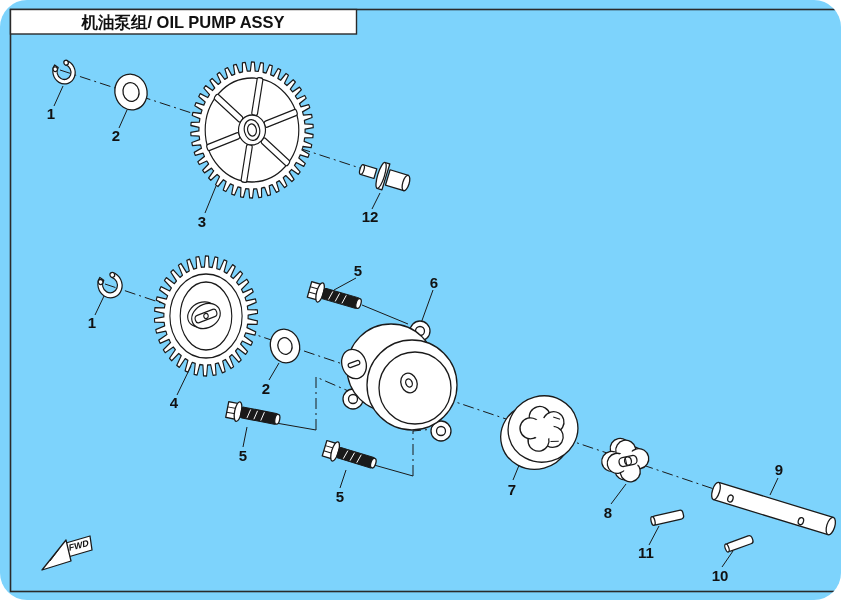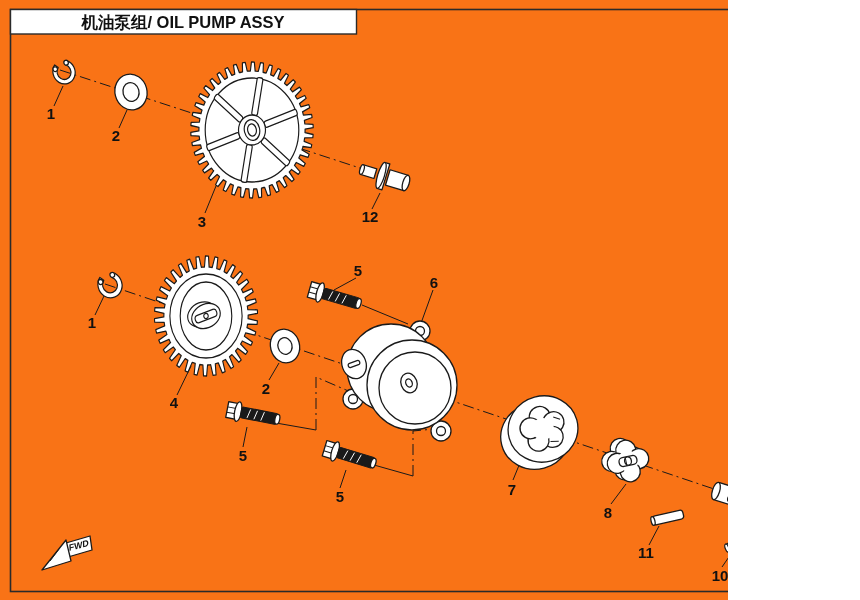--- a/index.html
+++ b/index.html
@@ -1,17 +1,17 @@
 <!DOCTYPE html>
 <html><head>
 <meta charset="utf-8">
 <style>
   html,body{margin:0;padding:0;background:#ffffff;}
-  #stage{position:relative;width:728px;height:600px;background:#f97316;overflow:hidden;
-         font-family:"Liberation Sans",sans-serif;}
+  #stage{position:relative;width:841px;height:600px;background:#7dd3fc;overflow:hidden;
+         font-family:"Liberation Sans",sans-serif;border-radius:27px;}
   svg{position:absolute;left:0;top:0;}
   .fw{fill:#ffffff;stroke:#1a1a1a;stroke-width:1.3;stroke-linejoin:round;}
   .ln{fill:none;stroke:#1a1a1a;stroke-width:1.3;stroke-linejoin:round;stroke-linecap:round;}
   .thin{fill:none;stroke:#1a1a1a;stroke-width:1;}
   .axis{fill:none;stroke:#1a1a1a;stroke-width:1;stroke-dasharray:11 4 2 4;}
   .dark{fill:#1a1a1a;stroke:#1a1a1a;stroke-width:1;}
   .thread{stroke:#ffffff;stroke-width:0.9;}
   .callout{font:bold 15px "Liberation Sans",sans-serif;fill:#111111;}
   .titleTxt{font:bold 16.5px "Liberation Sans",sans-serif;fill:#111111;}
   .fwdTxt{font:bold 9px "Liberation Sans",sans-serif;fill:#111111;}

